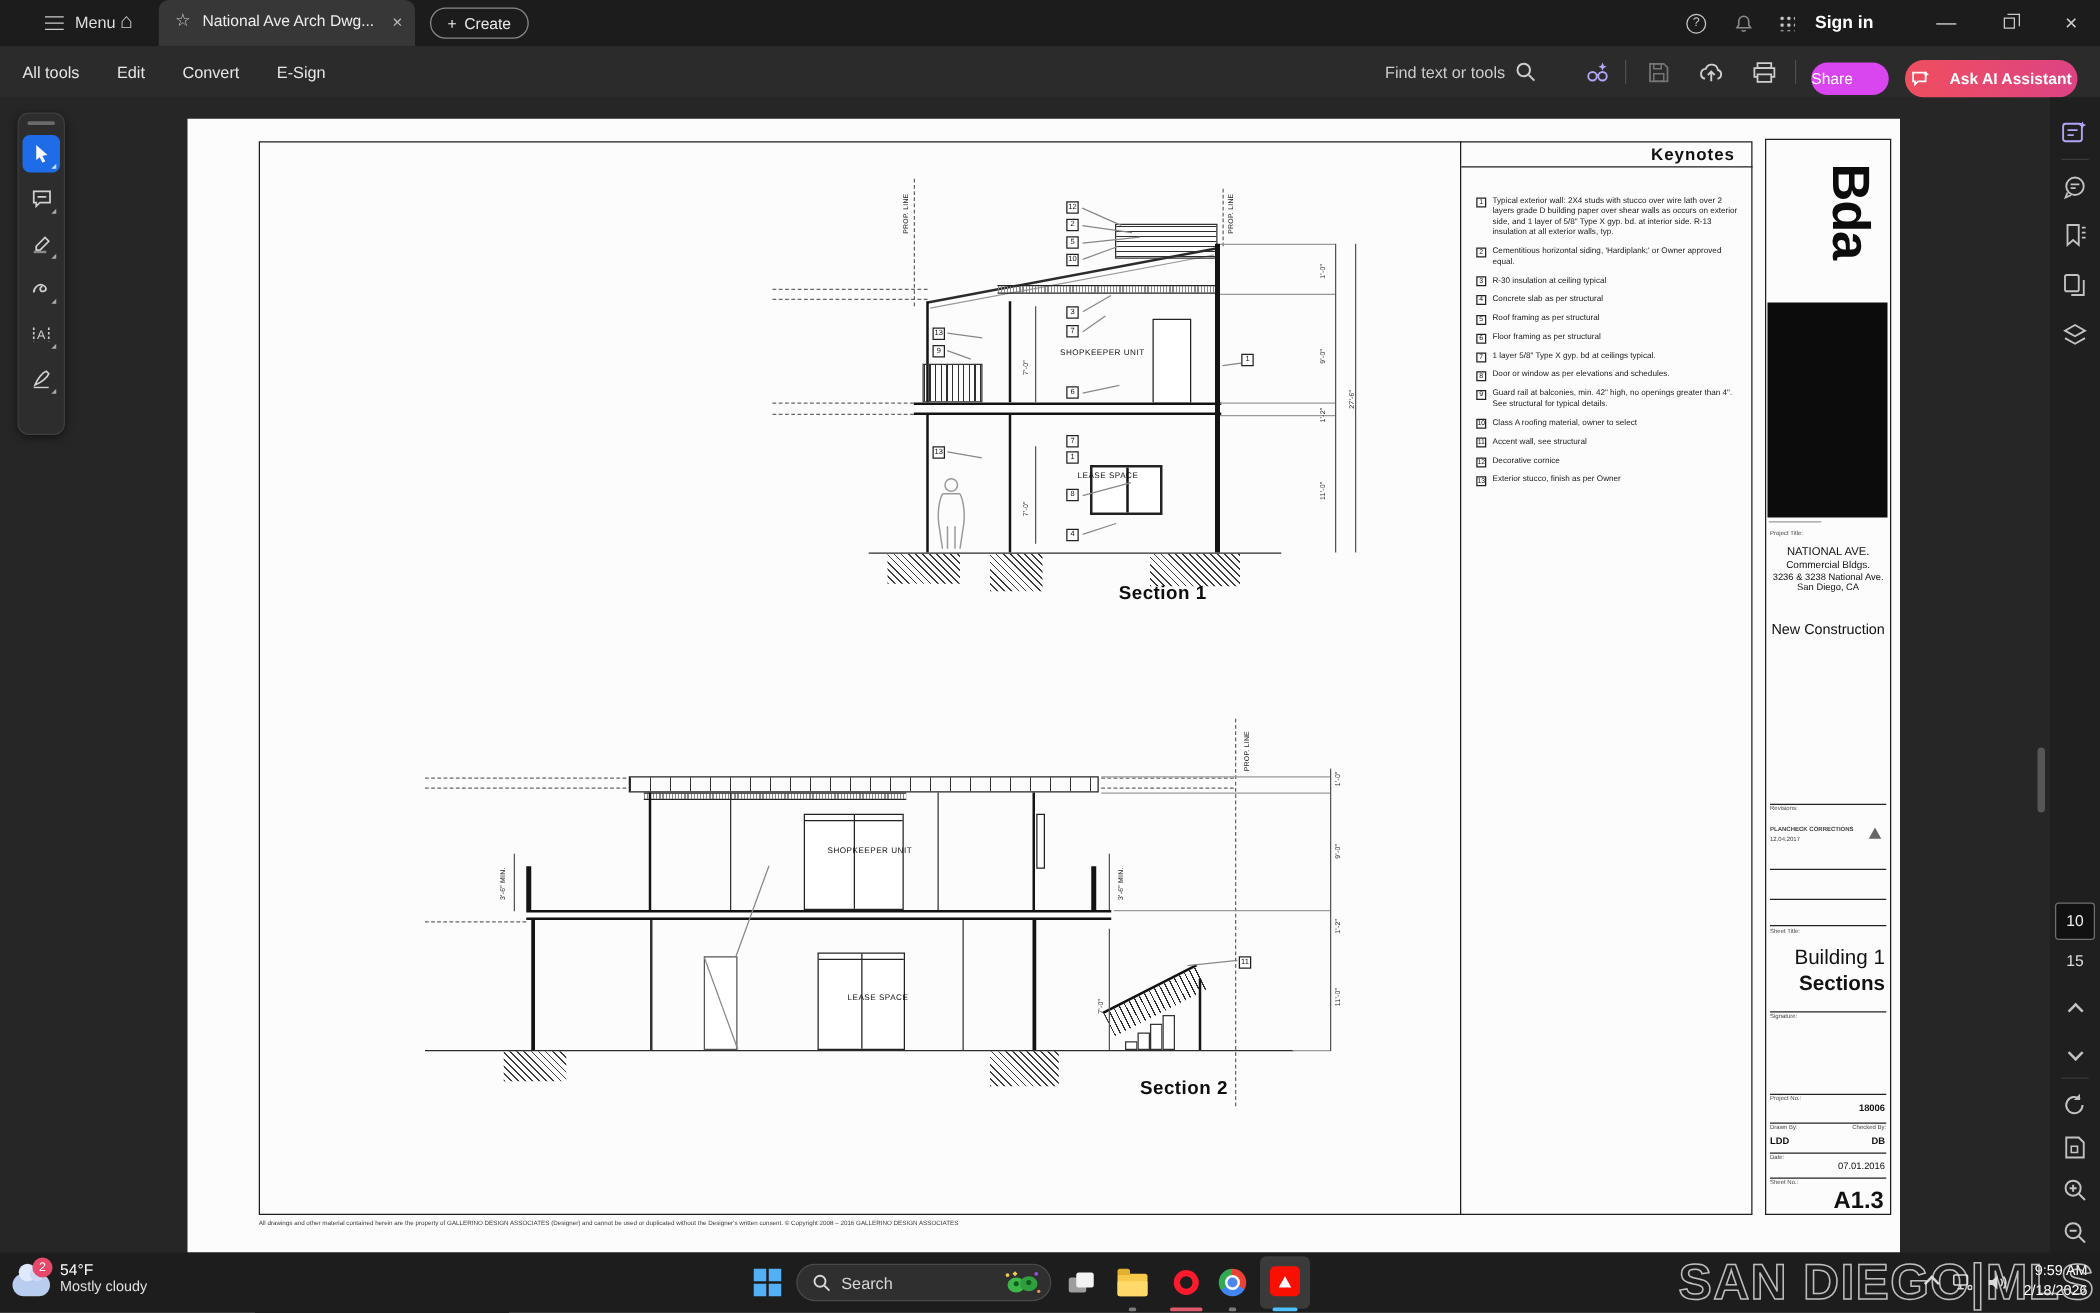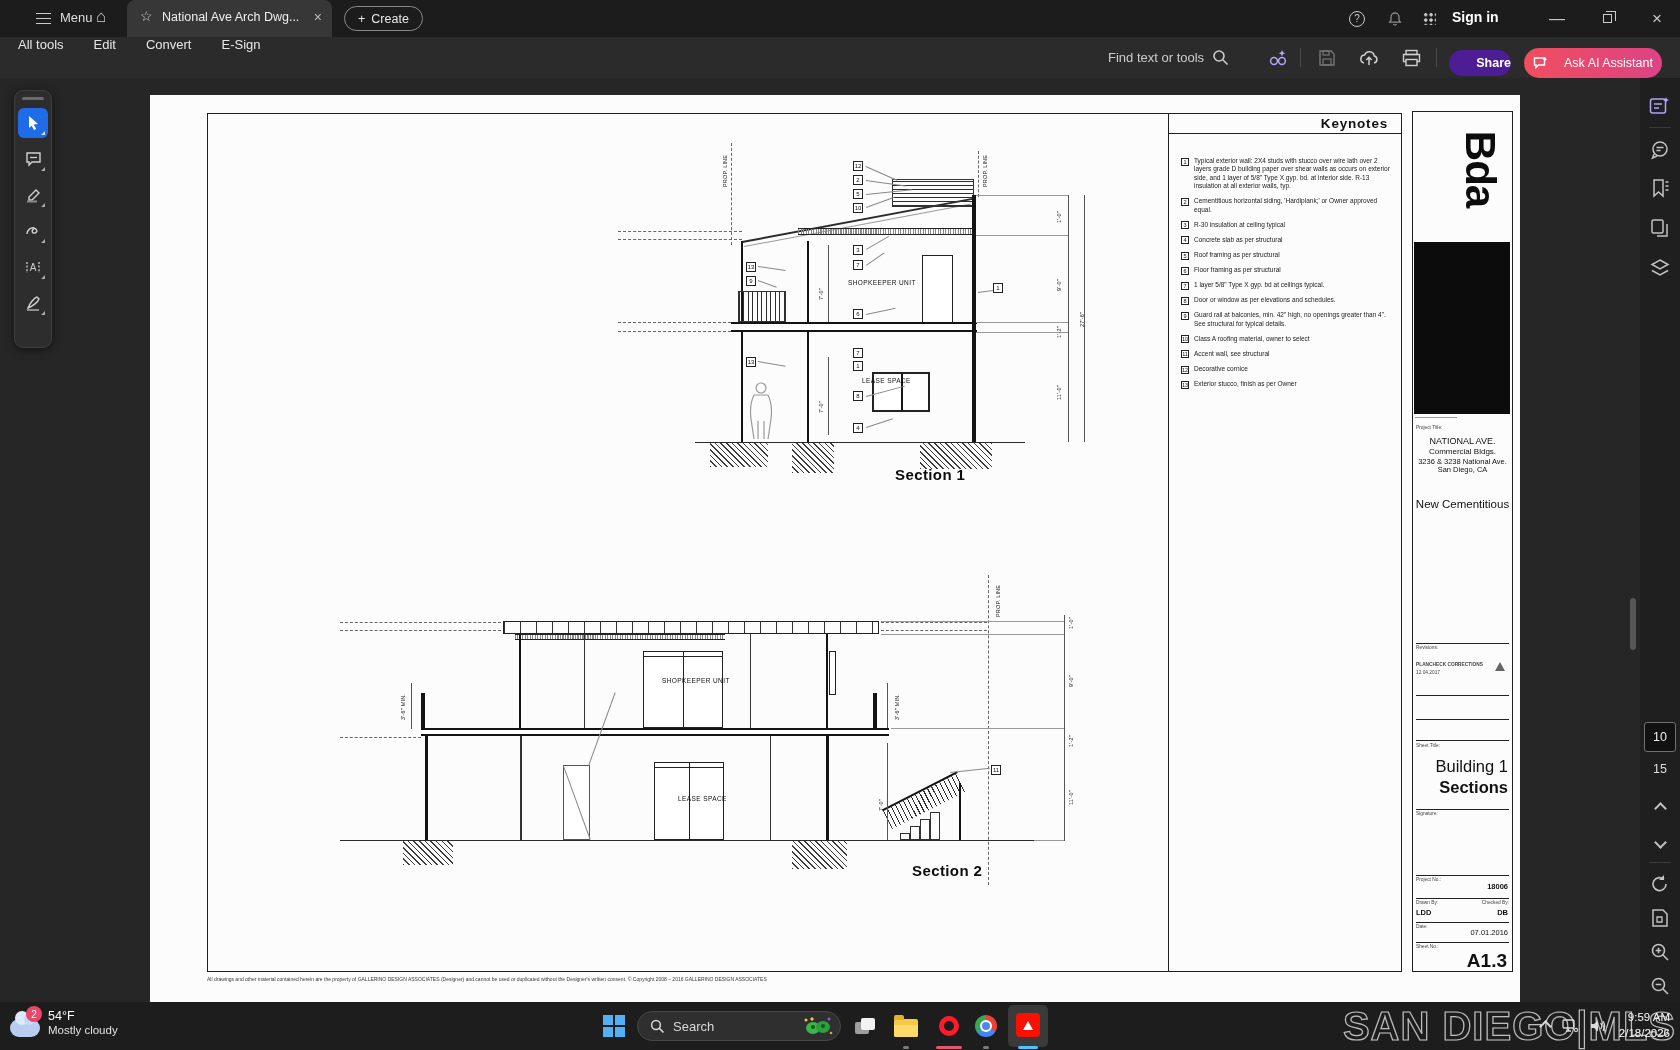--- a/index.html
+++ b/index.html
@@ -18,28 +18,28 @@
   .create-btn{position:absolute;left:344px;top:6px;height:25px;padding:0 13px;border:1px solid #8a8a8a;border-radius:13px;
     font-size:12.5px;color:#e8e8e8;display:flex;align-items:center;gap:6px;background:transparent}
   .win-ico{position:absolute;top:0;width:34px;height:37px;display:flex;align-items:center;justify-content:center;color:#ccc}
   .help-circle{width:16px;height:16px;border:1.4px solid #c8c8c8;border-radius:50%;font-size:10px;display:flex;align-items:center;justify-content:center;color:#c8c8c8}
   .grid-dots{width:13px;height:13px;background-image:radial-gradient(circle,#ccc 1.4px,transparent 1.6px);background-size:5.4px 5.4px}
   .signin{position:absolute;left:1452px;top:9px;font-size:14px;font-weight:bold;color:#fff}
   .restore-sq{width:9px;height:9px;border:1.2px solid #ccc;position:relative}
   .restore-sq:before{content:"";position:absolute;left:2px;top:-4px;width:9px;height:9px;border:1.2px solid #ccc;border-left:none;border-bottom:none}
   
   .menubar{position:absolute;left:0;top:37px;width:1680px;height:41px;background:#2b2b2b;color:#e6e6e6}
-  .menu-items{position:absolute;left:18px;top:0;height:41px;display:flex;align-items:flex-start;gap:30px;font-size:13px}
+  .menu-items{position:absolute;left:18px;top:0;height:41px;display:flex;align-items:center;gap:30px;font-size:13px}
   .findbox{position:absolute;left:1108px;top:0;height:41px;display:flex;align-items:center;gap:8px;font-size:13px;color:#ccc}
   .mb-ico{position:absolute;top:9px;width:24px;height:24px;display:flex;align-items:center;justify-content:center;color:#cfcfcf}
   .vdiv{position:absolute;top:11px;width:1px;height:19px;background:#4d4d4d}
-  .share-btn{position:absolute;left:1449px;top:13px;width:62px;height:26px;background:#4c1d95;border-radius:13px;
-    color:#fff;font-size:12.5px;font-weight:bold;display:flex;align-items:center;justify-content:flex-end}
+  .share-btn{position:absolute;left:1449px;top:13px;width:62px;height:26px;background:#d946ef;border-radius:13px;
+    color:#fff;font-size:12.5px;font-weight:normal;display:flex;align-items:center;justify-content:flex-start}
   .ask-ai{position:absolute;left:1524px;top:11px;width:138px;height:30px;border-radius:15px;
-    background:linear-gradient(90deg,#ef4e5e,#dd4384);color:#fff;font-size:12.5px;font-weight:normal;
+    background:linear-gradient(90deg,#ef4e5e,#dd4384);color:#fff;font-size:12.5px;font-weight:bold;
     display:flex;align-items:center;justify-content:center;gap:16px}
   
   .docarea{position:absolute;left:0;top:78px;width:1680px;height:924px;background:#262626}
   .sheet{position:absolute;left:150px;top:17px;width:1370px;height:907px;background:#fcfcfc;color:#111}
   .main-box{position:absolute;left:57px;top:18px;width:1195px;height:859px;border:1.5px solid #1f1f1f}
   
   .keynotes{position:absolute;left:1018px;top:18px;width:234px;height:859px;border-left:1.5px solid #1f1f1f}
   .kn-head{height:21px;border-bottom:1.2px solid #1f1f1f;display:flex;align-items:center;justify-content:flex-end;padding-right:14px;
     font-size:13.5px;font-weight:bold;letter-spacing:.8px}
   .kn-list{position:absolute;left:12px;top:44px;right:8px}
@@ -469,21 +469,21 @@
       <div class="tb-logo-wrap">
         <span class="tb-logo">Bda</span>
       </div>
       <div class="tb-photo"></div>
       <div class="tb-cap"></div>
       <div class="tb-small" style="left:3px;top:313px">Project Title:</div>
       <div class="tb-center" style="top:324px;font-size:9px">NATIONAL AVE.</div>
       <div class="tb-center" style="top:335px;font-size:8px">Commercial Bldgs.</div>
       <div class="tb-center" style="top:345px;font-size:7.5px">3236 &amp; 3238 National Ave.</div>
       <div class="tb-center" style="top:353px;font-size:7.5px">San Diego, CA</div>
-      <div class="tb-center" style="top:386px;font-size:11.5px">New Cementitious</div>
+      <div class="tb-center" style="top:386px;font-size:11.5px">New Construction</div>
       <div class="tb-rule" style="top:531px"></div>
       <div class="tb-small" style="left:3px;top:533px">Revisions:</div>
       <div class="tb-small" style="left:3px;top:550px;font-weight:bold">PLANCHECK CORRECTIONS</div>
       <div class="tb-small" style="left:3px;top:558px">12.04.2017</div>
       <div class="warn-tri" style="left:82px;top:550px"></div>
       <div class="tb-rule" style="top:583px"></div>
       <div class="tb-rule" style="top:607px"></div>
       <div class="tb-rule" style="top:628px"></div>
       <div class="tb-small" style="left:3px;top:631px">Sheet Title:</div>
       <div class="tb-val" style="right:4px;top:645px;font-size:16.5px;font-weight:normal">Building 1</div>

